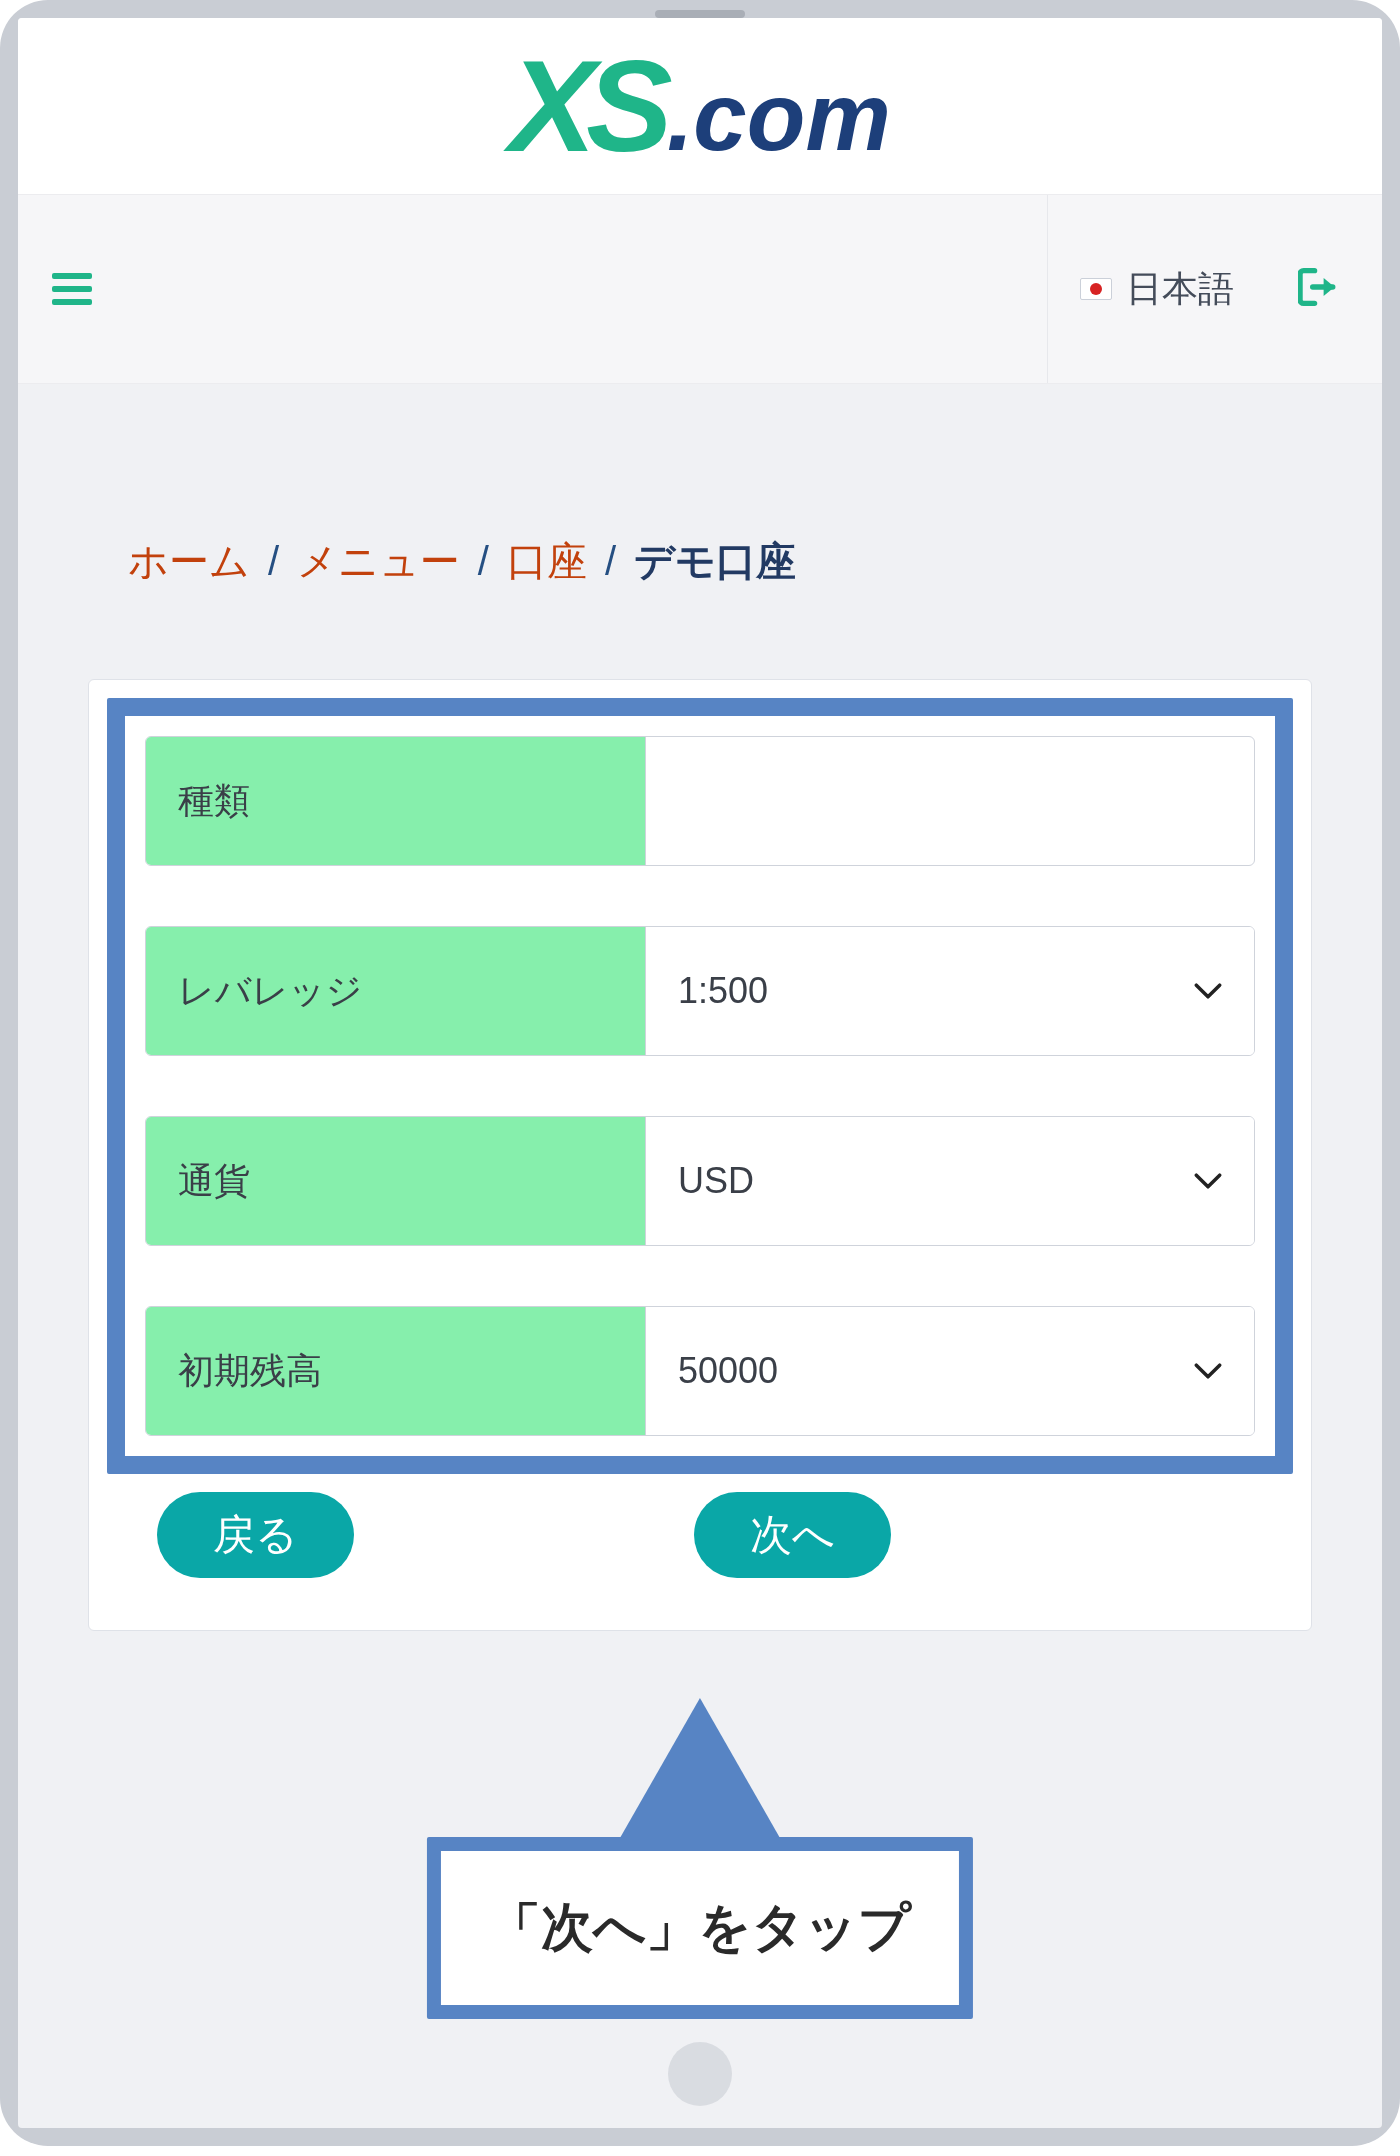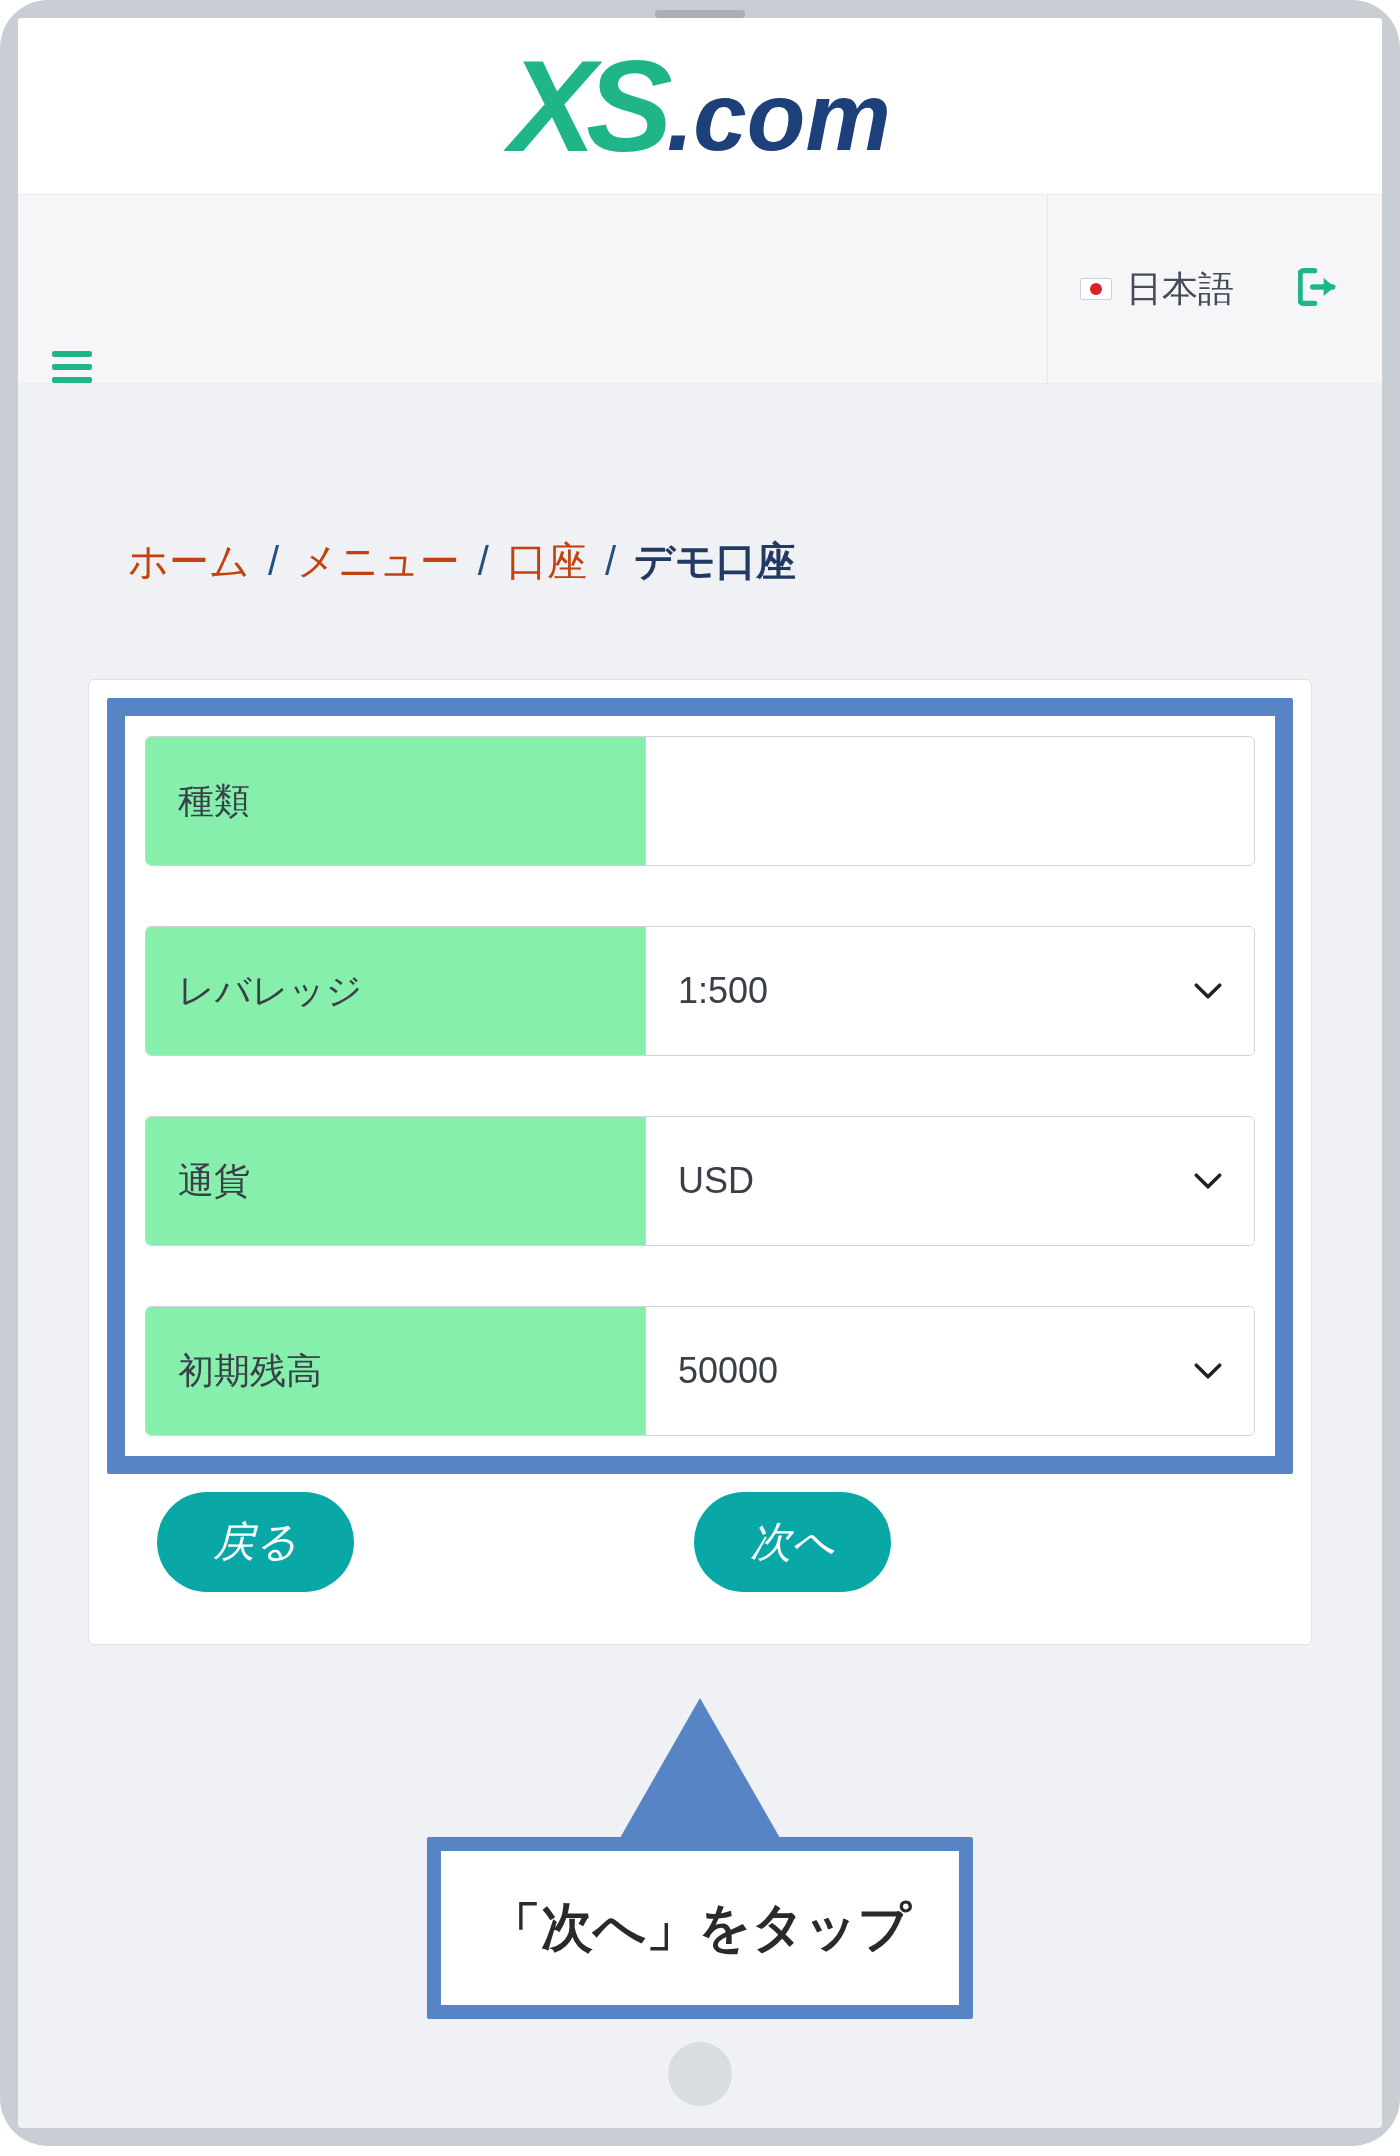--- a/index.html
+++ b/index.html
@@ -71,21 +71,21 @@
       font-style: italic;
       margin-left: 0;
       margin-bottom: 6px;
     }
 
     
     .nav-bar {
       background: #f6f6f8;
       height: 190px;
       display: flex;
-      align-items: flex-end;
+      align-items: center;
       justify-content: space-between;
       padding: 0 40px 0 34px;
       border-top: 1px solid #ececef;
       border-bottom: 1px solid #ececef;
     }
     .hamburger-icon {
       width: 40px;
       height: 32px;
       display: flex;
       flex-direction: column;
@@ -193,24 +193,23 @@
       padding: 18px 20px 34px 50px;
       align-items: center;
     }
     .pill-btn {
       background: #0aa7a7;
       color: #ffffff;
       font-size: 42px;
       font-weight: 500;
       border: none;
       border-radius: 999px;
-      padding: 29px 56px;
+      padding: 22px 56px;
       cursor: pointer;
       line-height: 1;
-      font-style: italic;
     }
 
     
     .callout-wrap {
       position: absolute;
       left: 50%;
       transform: translateX(-50%);
       top: 1680px;
       display: flex;
       flex-direction: column;

